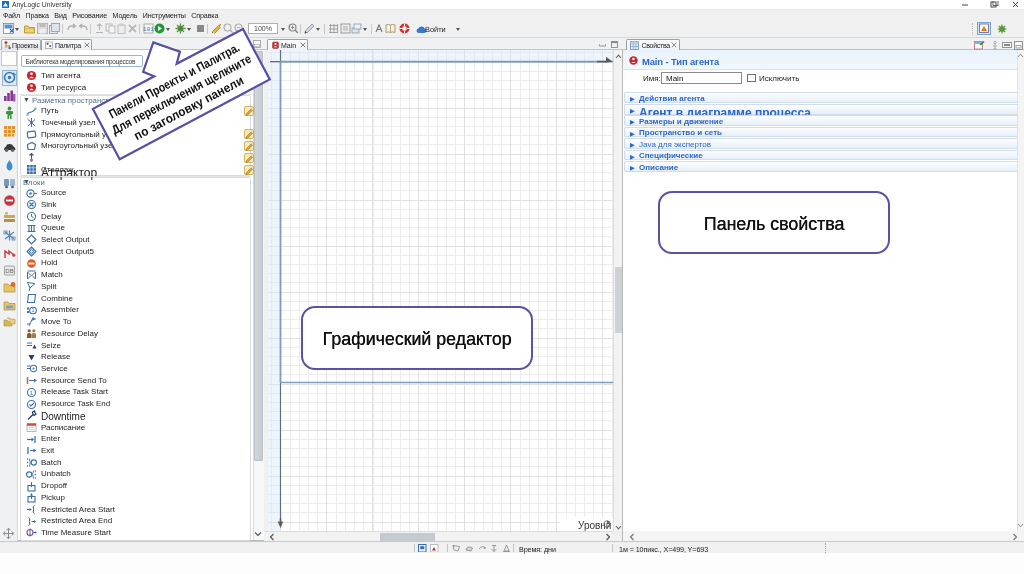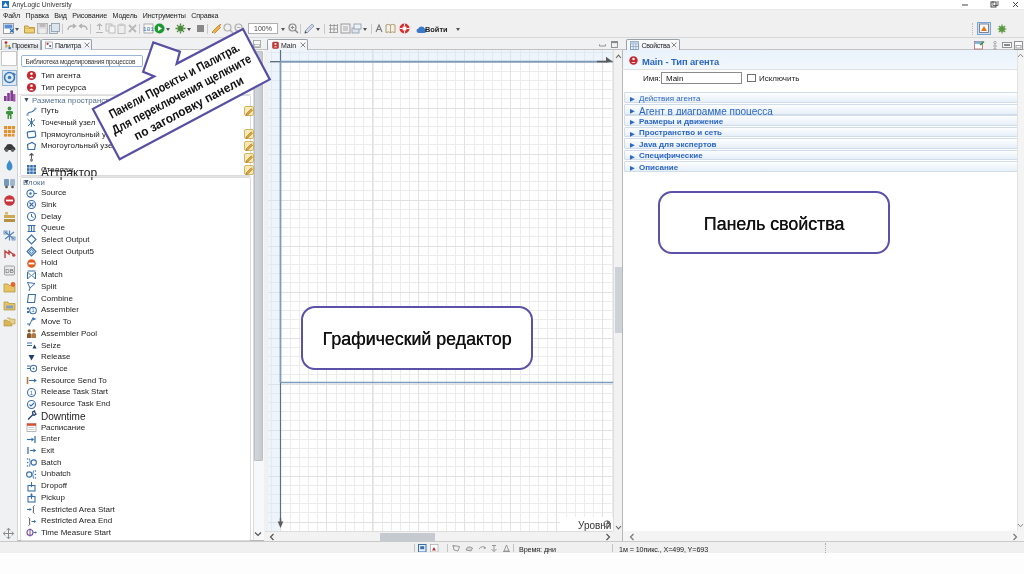--- a/index.html
+++ b/index.html
@@ -139,21 +139,21 @@
 <svg width="11" height="11" viewBox="0 0 11 11" style="position:absolute;left:399px;top:23px">
     <circle cx="5.5" cy="5.5" r="5" fill="#d83030"></circle>
     <circle cx="5.5" cy="5.5" r="2.2" fill="#fff"></circle>
     <g stroke="#fff" stroke-width="1">
       <path d="M5.5,0.5 L5.5,3 M5.5,8 L5.5,10.5 M0.5,5.5 L3,5.5 M8,5.5 L10.5,5.5"></path>
     </g>
   </svg>
 <svg width="11" height="11" viewBox="0 0 11 11" style="position:absolute;left:416px;top:23.5px">
     <path d="M3,9 Q0.5,9 0.5,6.8 Q0.5,4.8 2.4,4.6 Q3,2.5 5.5,2.5 Q8,2.5 8.6,4.6 Q10.5,4.8 10.5,6.8 Q10.5,9 8,9 Z" fill="#3a78c8"></path>
   </svg>
-<span style="position:absolute;left:425px;top:24.7px;font-size:7.4px;color:#222;font-weight:bold">Войти</span>
+<span style="position:absolute;left:425px;top:24.7px;font-size:7.4px;color:#222;font-weight:normal">Войти</span>
 <div style="position:absolute;left:456px;top:27.5px;width:0;height:0;border-left:2.6px solid transparent;border-right:2.6px solid transparent;border-top:3.2px solid #555"></div>
 <div style="position:absolute;left:972px;top:22.5px;width:1px;height:12px;border-left:1px dotted #bbb"></div>
 <div style="position:absolute;left:977px;top:22px;width:14px;height:13px;background:#cfe2f5;border:1px solid #7aa6d4"></div>
 <svg width="10" height="11" viewBox="0 0 10 11" style="position:absolute;left:979px;top:23px">
     <rect x="0.5" y="1" width="9" height="8.5" fill="#f8f8f8" stroke="#667" stroke-width="0.8"></rect>
     <path d="M2,8 L5,3 L8,8 Z" fill="#e07820"></path>
   </svg>
 <svg width="10" height="10" viewBox="0 0 10 10" style="position:absolute;left:997px;top:23.5px">
     <circle cx="5" cy="5" r="3" fill="#5a9a40"></circle>
     <g stroke="#5a9a40" stroke-width="1.2">
@@ -396,21 +396,21 @@
   </div>
 <span style="position:absolute;left:41px;top:317.0px;font-size:8px;color:#1c1c1c">Move To</span>
 <div style="position:absolute;left:26px;top:328.1px;width:11px;height:11px">
     <svg width="11" height="11" viewBox="0 0 11 11" style="position:absolute;left:0;top:0">
       <circle cx="3.2" cy="2.8" r="1.6" fill="#8a5a2a"></circle>
       <path d="M1,10 L1,6 Q3.2,4.2 5.4,6 L5.4,10 Z" fill="#8a5a2a"></path>
       <circle cx="7.8" cy="2.8" r="1.6" fill="#b07840"></circle>
       <path d="M5.6,10 L5.6,6 Q7.8,4.2 10,6 L10,10 Z" fill="#b07840"></path>
     </svg>
   </div>
-<span style="position:absolute;left:41px;top:328.7px;font-size:8px;color:#1c1c1c">Assembler Pool</span>
+<span style="position:absolute;left:41px;top:328.7px;font-size:8px;color:#1c1c1c">Resource Delay</span>
 <div style="position:absolute;left:26px;top:339.9px;width:11px;height:11px">
     <svg width="11" height="11" viewBox="0 0 11 11" style="position:absolute;left:0;top:0">
       <path d="M1,3 L6,3 M1,5.5 L6,5.5" stroke="#3a6fae" stroke-width="1"></path>
       <path d="M6.5,8.5 L10.5,8.5 L8.5,4.5 Z" fill="#23406b"></path>
     </svg>
   </div>
 <span style="position:absolute;left:41px;top:340.5px;font-size:8px;color:#1c1c1c">Seize</span>
 <div style="position:absolute;left:26px;top:351.6px;width:11px;height:11px">
     <svg width="11" height="11" viewBox="0 0 11 11" style="position:absolute;left:0;top:0">
       <path d="M2.5,3 L8.5,3 L5.5,8.5 Z" fill="#23406b"></path>
@@ -759,37 +759,37 @@
 <span class="abs" style="left:642px;top:55.5px;font-size:9.4px;font-weight:bold;color:#2c66c8;letter-spacing:-0.1px">Main - Тип агента</span>
 <div class="abs" style="left:622px;top:68.5px;width:402px;height:1px;background:#e0e0e0"></div>
 <span class="abs" style="left:643px;top:73.5px;font-size:8px;color:#1c1c1c">Имя:</span>
 <div class="abs" style="left:661px;top:71.5px;width:81px;height:12.5px;background:#fff;border:1px solid #8a8a8a">
   <span style="position:absolute;left:4px;top:1.8px;font-size:8px;color:#111">Main</span>
 </div>
 <div class="abs" style="left:747px;top:73.5px;width:8.5px;height:8.5px;background:#fff;border:1px solid #707070"></div>
 <span class="abs" style="left:759px;top:73.8px;font-size:8px;color:#1c1c1c">Исключить</span>
 <div style="position:absolute;left:624px;top:92.3px;width:397px;height:10.8px;background:linear-gradient(#fdfefe,#e6eff9);border:1px solid #d2ddea;border-radius:1px">
     <span style="position:absolute;left:5px;top:2.2px;color:#2c66c8;font-size:6.3px">▶</span>
-    <span style="position:absolute;left:14px;top:0.8px;color:#2c66c8;font-size:8px;font-weight:normal">Действия агента</span>
+    <span style="position:absolute;left:14px;top:0.8px;color:#2c66c8;font-size:8px;font-weight:bold">Действия агента</span>
   </div>
 <div style="position:absolute;left:624px;top:103.8px;width:397px;height:10.8px;background:linear-gradient(#fdfefe,#e6eff9);border:1px solid #d2ddea;border-radius:1px">
     <span style="position:absolute;left:5px;top:2.2px;color:#2c66c8;font-size:6.3px">▶</span>
-    <span style="position:absolute;left:14px;top:0.8px;color:#2c66c8;font-size:10px;font-weight:normal">Агент в диаграмме процесса</span>
+    <span style="position:absolute;left:14px;top:0.8px;color:#2c66c8;font-size:12px;font-weight:bold">Агент в диаграмме процесса</span>
   </div>
 <div style="position:absolute;left:624px;top:115.2px;width:397px;height:10.8px;background:linear-gradient(#fdfefe,#e6eff9);border:1px solid #d2ddea;border-radius:1px">
     <span style="position:absolute;left:5px;top:2.2px;color:#2c66c8;font-size:6.3px">▶</span>
     <span style="position:absolute;left:14px;top:0.8px;color:#2c66c8;font-size:8px;font-weight:bold">Размеры и движение</span>
   </div>
 <div style="position:absolute;left:624px;top:126.7px;width:397px;height:10.8px;background:linear-gradient(#fdfefe,#e6eff9);border:1px solid #d2ddea;border-radius:1px">
     <span style="position:absolute;left:5px;top:2.2px;color:#2c66c8;font-size:6.3px">▶</span>
     <span style="position:absolute;left:14px;top:0.8px;color:#2c66c8;font-size:8px;font-weight:bold">Пространство и сеть</span>
   </div>
 <div style="position:absolute;left:624px;top:138.2px;width:397px;height:10.8px;background:linear-gradient(#fdfefe,#e6eff9);border:1px solid #d2ddea;border-radius:1px">
     <span style="position:absolute;left:5px;top:2.2px;color:#2c66c8;font-size:6.3px">▶</span>
-    <span style="position:absolute;left:14px;top:0.8px;color:#2c66c8;font-size:8px;font-weight:bold">Java для экспертов</span>
+    <span style="position:absolute;left:14px;top:0.8px;color:#2c66c8;font-size:8px;font-weight:normal">Java для экспертов</span>
   </div>
 <div style="position:absolute;left:624px;top:149.7px;width:397px;height:10.8px;background:linear-gradient(#fdfefe,#e6eff9);border:1px solid #d2ddea;border-radius:1px">
     <span style="position:absolute;left:5px;top:2.2px;color:#2c66c8;font-size:6.3px">▶</span>
     <span style="position:absolute;left:14px;top:0.8px;color:#2c66c8;font-size:8px;font-weight:bold">Специфические</span>
   </div>
 <div style="position:absolute;left:624px;top:161.1px;width:397px;height:10.8px;background:linear-gradient(#fdfefe,#e6eff9);border:1px solid #d2ddea;border-radius:1px">
     <span style="position:absolute;left:5px;top:2.2px;color:#2c66c8;font-size:6.3px">▶</span>
     <span style="position:absolute;left:14px;top:0.8px;color:#2c66c8;font-size:8px;font-weight:bold">Описание</span>
   </div>
 

